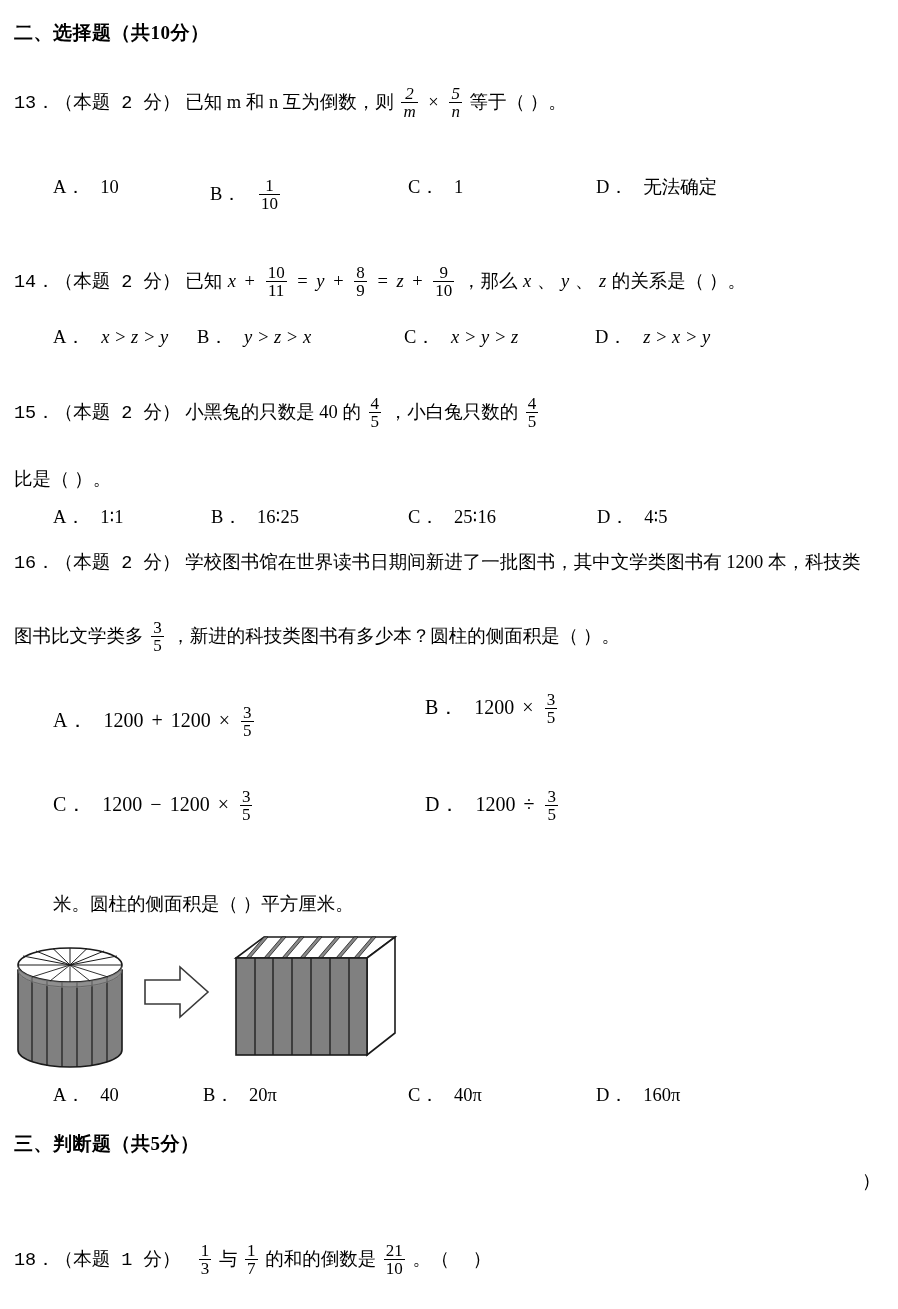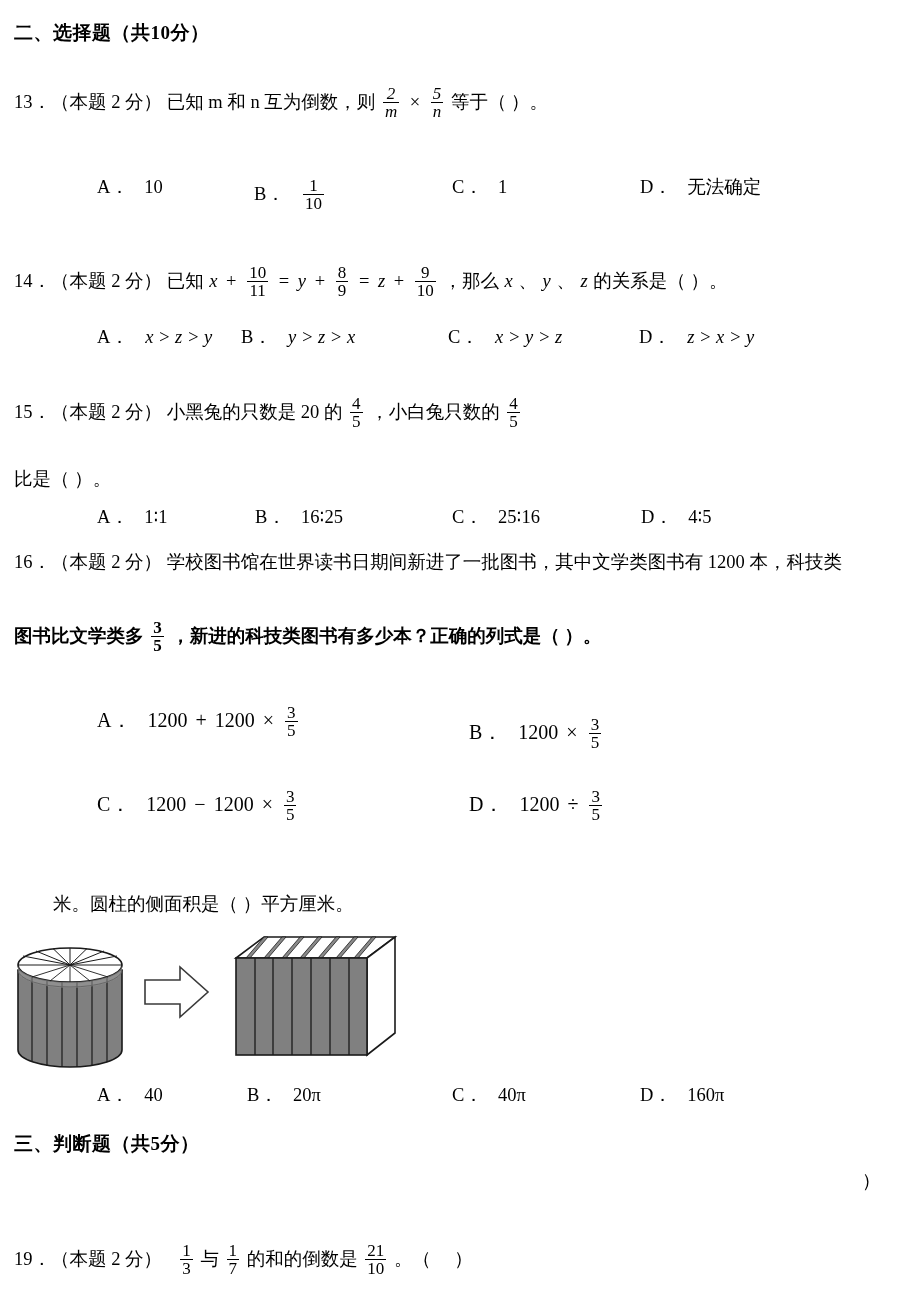--- a/index.html
+++ b/index.html
@@ -34,23 +34,22 @@
     position: absolute;
     font-size: 18.5px;
     white-space: nowrap;
     line-height: 1;
   }
   .opt {
     position: absolute;
     font-size: 18.5px;
     white-space: nowrap;
     line-height: 1;
-    margin-left: 44px;
-  }
-  .lbl { font-family: Liberation Serif, serif; }
+  }
+  .lbl { font-family: Liberation Mono, monospace; }
 
   
   .mi {
     font-style: italic;
     font-family: "Liberation Serif", "DejaVu Serif", serif;
     padding: 0 1px;
   }
   .mn {
     font-family: "Liberation Serif", "DejaVu Serif", serif;
   }
@@ -177,21 +176,21 @@
     <span class="mi">x &gt; y &gt; z</span>
   </div>
   <div class="opt" style="left:595px; top:328px;">
     <span>D．</span>
     <span class="gap-sm"></span>
     <span class="mi">z &gt; x &gt; y</span>
   </div>
 
   <div class="qline" style="left:14px; top:396px;">
     <span class="lbl">15．（本题 2 分）</span>
-    <span>小黑兔的只数是 20 的</span>
+    <span>小黑兔的只数是 40 的</span>
     <span class="frac">
       <span class="num">4</span>
       <span class="den">5</span>
     </span>
     <span>，小白兔只数的</span>
     <span class="frac">
       <span class="num">4</span>
       <span class="den">5</span>
     </span>
   </div>
@@ -215,42 +214,42 @@
   <div class="opt" style="left:597px; top:508px;">
     <span>D．</span>
     <span class="gap-sm"></span>
     <span>4∶5</span>
   </div>
 
   <div class="qline" style="left:14px; top:553px;">
     <span class="lbl">16．（本题 2 分）</span>
     <span>学校图书馆在世界读书日期间新进了一批图书，其中文学类图书有 1200 本，科技类</span>
   </div>
-  <div class="qline" style="left:14px; top:620px;font-weight:bold;">
+  <div class="qline" style="left:14px; top:620px;">
     <span>图书比文学类多</span>
     <span class="frac">
       <span class="num">3</span>
       <span class="den">5</span>
     </span>
-    <span>，新进的科技类图书有多少本？正确的列式是（  ）。</span>
+    <span>，新进的科技类图书有多少本？圆柱的侧面积是（  ）。</span>
   </div>
 
   <div class="opt" style="left:53px; top:705px; font-size:20px;">
     <span>A．</span>
     <span class="gap-sm"></span>
     <span class="mn">1200</span>
     <span class="op">+</span>
     <span class="mn">1200</span>
     <span class="op">×</span>
     <span class="frac">
       <span class="num">3</span>
       <span class="den">5</span>
     </span>
   </div>
-  <div class="opt" style="left:425px; top:717px; font-size:20px;">
+  <div class="opt" style="left:425px; top:692px; font-size:20px;">
     <span>B．</span>
     <span class="gap-sm"></span>
     <span class="mn">1200</span>
     <span class="op">×</span>
     <span class="frac">
       <span class="num">3</span>
       <span class="den">5</span>
     </span>
   </div>
   <div class="opt" style="left:53px; top:789px; font-size:20px;">
@@ -364,21 +363,21 @@
     <span>160π</span>
   </div>
 
   <div class="sec-header" style="left:14px; top:1131px;">三、判断题（共5分）</div>
 
   <div class="qline" style="left:862px; top:1172px;">
     <span>）</span>
   </div>
 
   <div class="qline" style="left:14px; top:1243px;">
-    <span class="lbl">19．（本题 2 分）</span>
+    <span class="lbl">18．（本题 1 分）</span>
     <span class="gap-sm"></span>
     <span class="frac">
       <span class="num">1</span>
       <span class="den">3</span>
     </span>
     <span>与</span>
     <span class="frac">
       <span class="num">1</span>
       <span class="den">7</span>
     </span>

